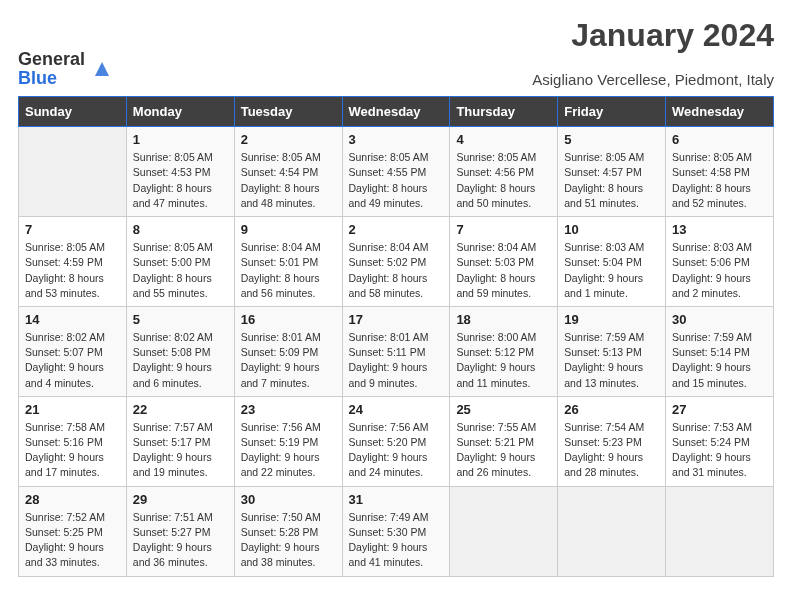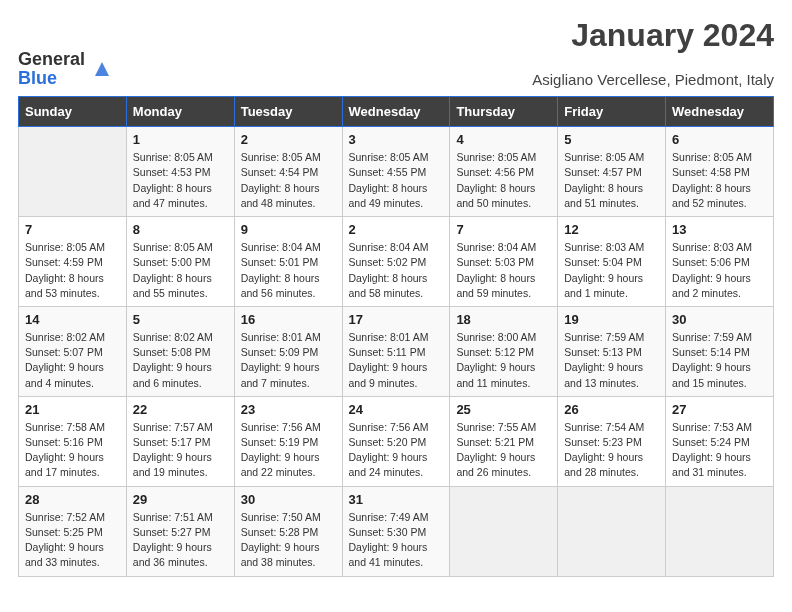--- a/index.html
+++ b/index.html
@@ -171,21 +171,21 @@
         </td>
         <td>
           <span class="day-number">2</span>
           <div class="day-info">Sunrise: 8:04 AM<br>Sunset: 5:02 PM<br>Daylight: 8 hours<br>and 58 minutes.</div>
         </td>
         <td>
           <span class="day-number">7</span>
           <div class="day-info">Sunrise: 8:04 AM<br>Sunset: 5:03 PM<br>Daylight: 8 hours<br>and 59 minutes.</div>
         </td>
         <td>
-          <span class="day-number">12</span>
+          <span class="day-number">10</span>
           <div class="day-info">Sunrise: 8:03 AM<br>Sunset: 5:04 PM<br>Daylight: 9 hours<br>and 1 minute.</div>
         </td>
         <td>
           <span class="day-number">13</span>
           <div class="day-info">Sunrise: 8:03 AM<br>Sunset: 5:06 PM<br>Daylight: 9 hours<br>and 2 minutes.</div>
         </td>
       </tr>
       <tr>
         <td>
           <span class="day-number">14</span>

